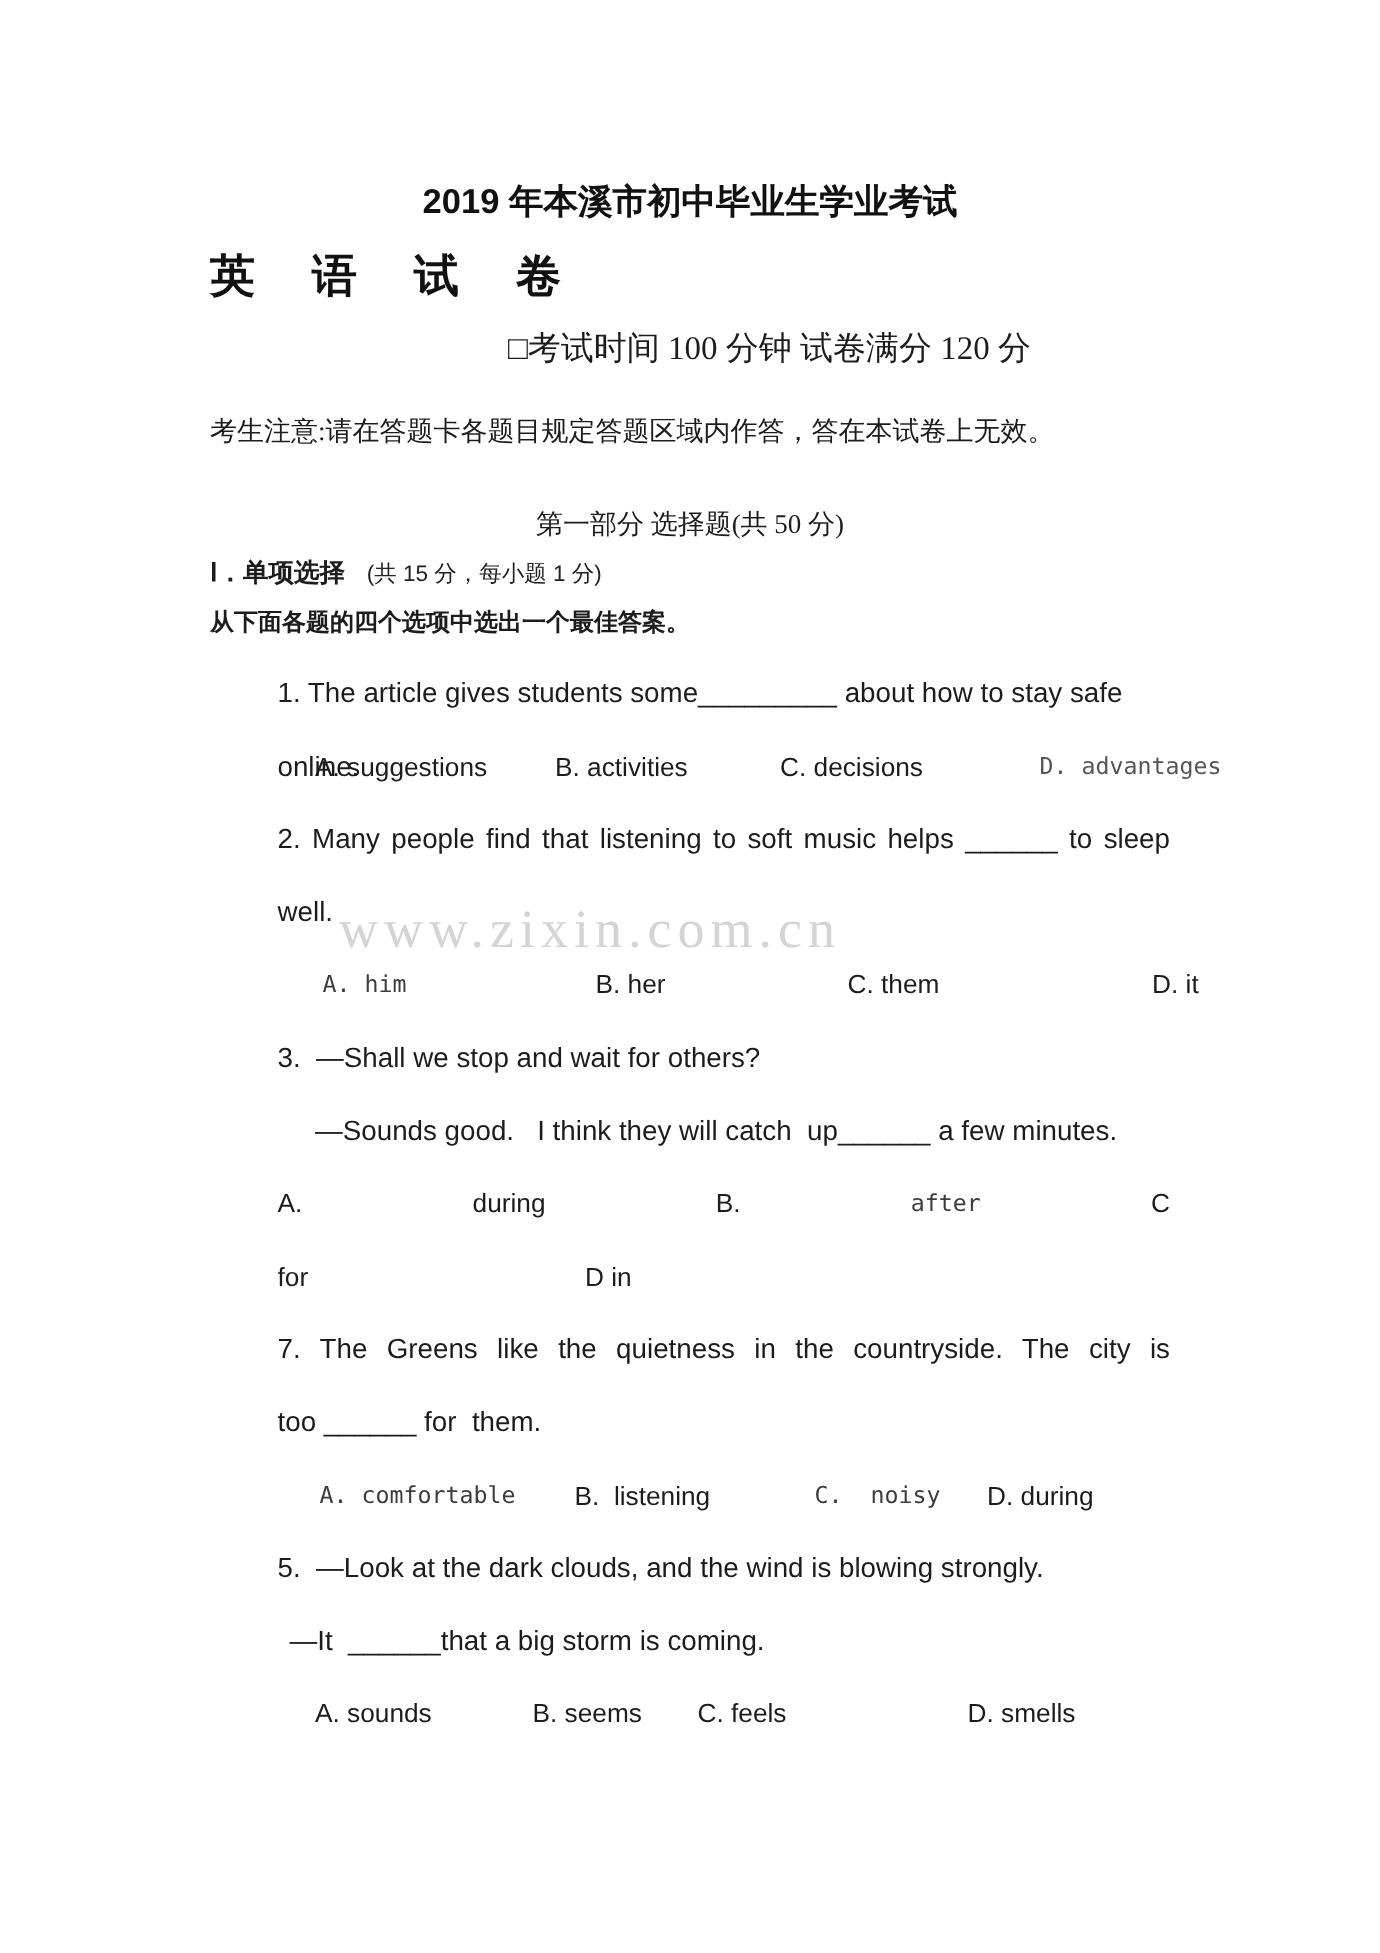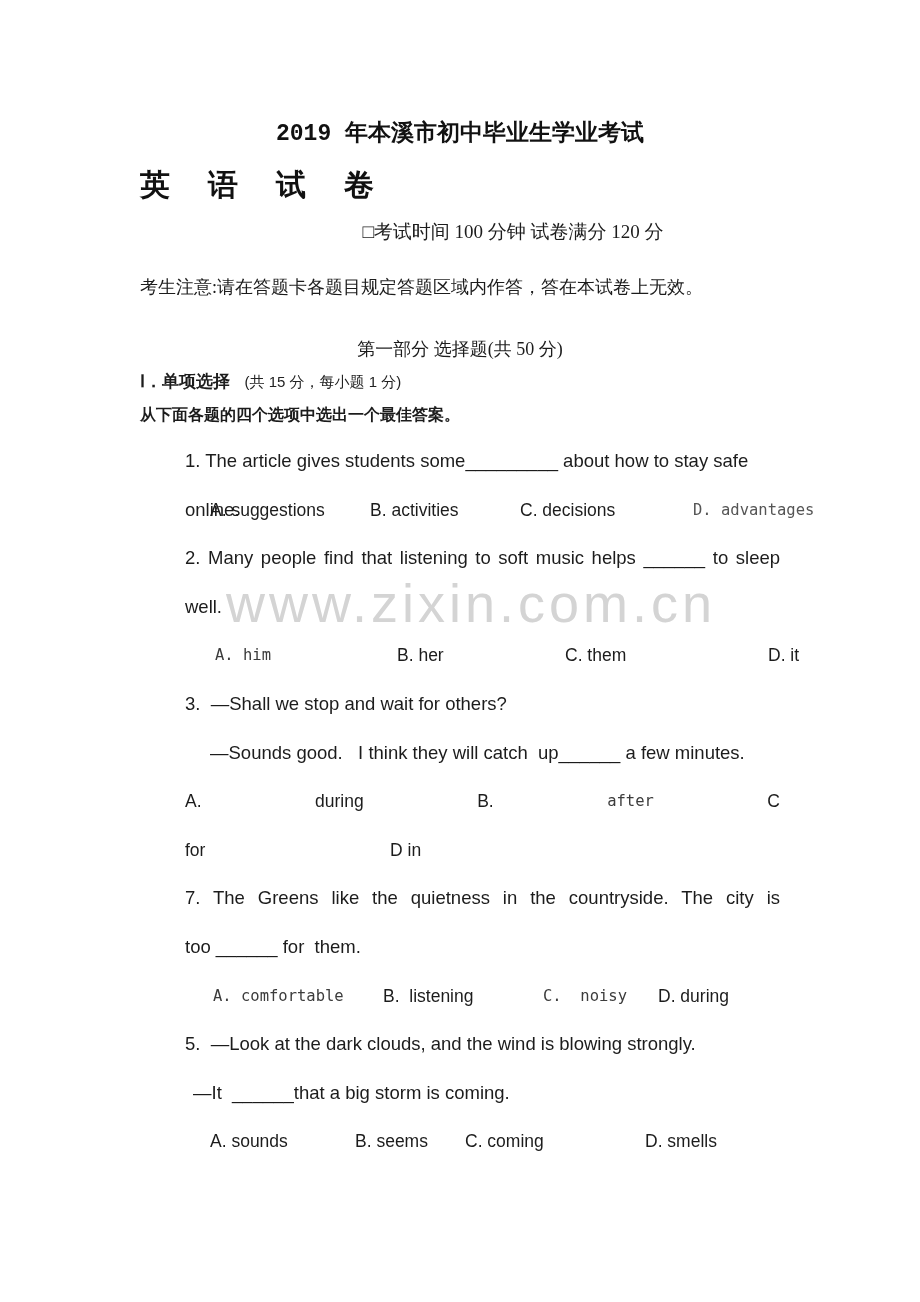--- a/index.html
+++ b/index.html
@@ -6,46 +6,46 @@
   html,body { background:#ffffff; }
   .page {
     position:relative;
     width:920px; height:1302px;
     background:#ffffff;
     overflow:hidden;
     font-family:"Liberation Sans", sans-serif;
     color:#1c1c1c;
   }
   .watermark {
-    position:absolute; left:226px; top:572px;
+    position:absolute; left:226px; top:598px;
     z-index:0;
-    font-family:Liberation Sans, sans-serif;
-    font-size:54px; letter-spacing:4px;
+    font-family:Liberation Serif, serif;
+    font-size:36px; letter-spacing:4px;
     color:#d4d4d4;
     user-select:none;
   }
   .content { position:relative; z-index:1; padding:118px 140px 0 140px; }
 
   .title {
     text-align:center;
-    font-family:Liberation Mono, monospace;
+    font-family:Liberation Sans, sans-serif;
     font-weight:bold; font-size:23px; line-height:32px;
     color:#111;
   }
   .subtitle {
     text-align:left;
     font-family:"Liberation Serif", serif;
     font-weight:bold; font-size:30px; line-height:30px;
     letter-spacing:4px;
     margin-top:20px; color:#111;
   }
   .exam-info {
     text-align:center;
     font-family:"Liberation Serif", serif;
-    font-size:19px; line-height:28px;
+    font-size:22px; line-height:28px;
     margin-top:18px; padding-left:106px;
   }
   .notice {
     font-family:"Liberation Serif", serif;
     font-size:18px; line-height:26px;
     margin-top:28px;
   }
   .section-header {
     text-align:center;
     font-family:"Liberation Serif", serif;
@@ -148,19 +148,19 @@
         <span class="opt" style="left:198px">B.  listening</span>
         <span class="opt mono" style="left:358px">C.  noisy</span>
         <span class="opt" style="left:473px">D. during</span>
       </div>
 
       <div class="line">5.  —Look at the dark clouds, and the wind is blowing strongly.</div>
       <div class="line indent-sm">—It  ______that a big storm is coming.</div>
       <div class="line opts">
         <span class="opt" style="left:25px">A. sounds</span>
         <span class="opt" style="left:170px">B. seems</span>
-        <span class="opt" style="left:280px">C. coming</span>
+        <span class="opt" style="left:280px">C. feels</span>
         <span class="opt" style="left:460px">D. smells</span>
       </div>
 
     </div>
   </div>
 </div>
 
 </body></html>

